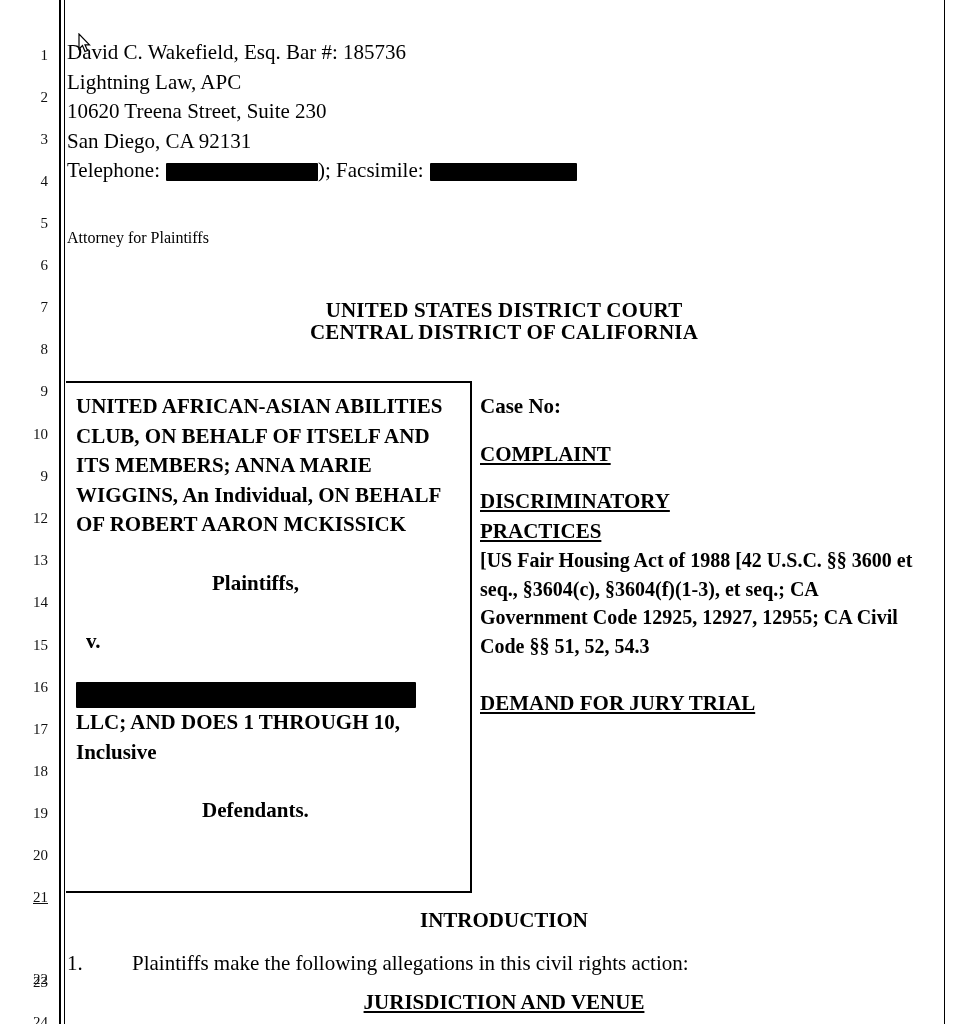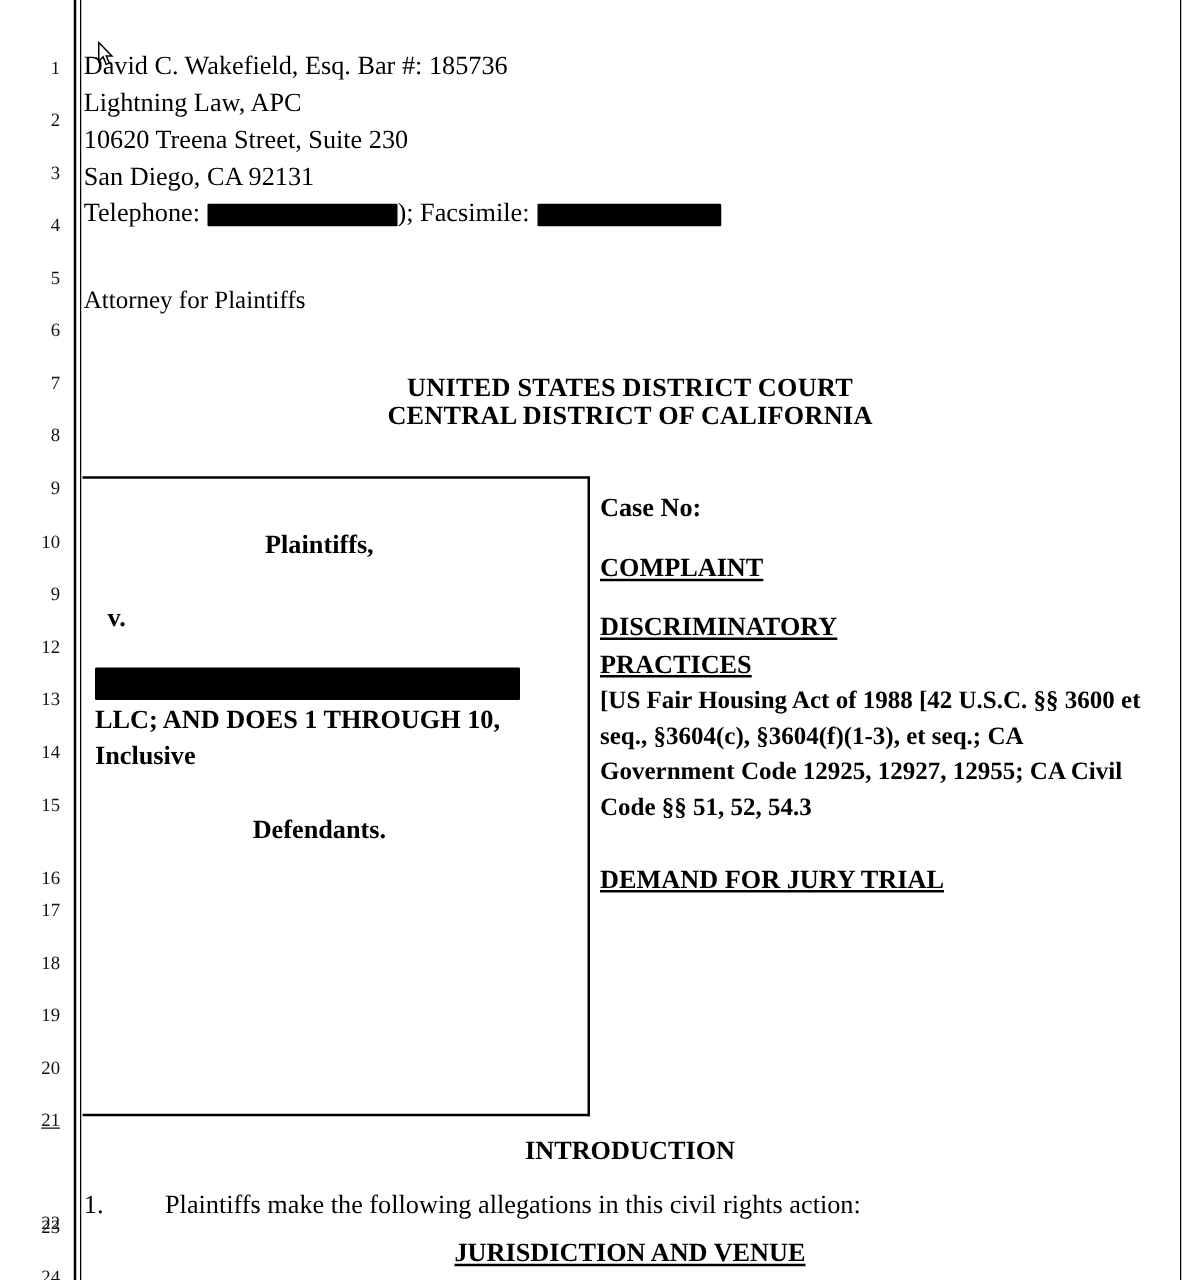--- a/index.html
+++ b/index.html
@@ -93,21 +93,21 @@
     background: #000;
     vertical-align: middle;
     height: 18px;
     border-radius: 1px;
   }
 
   .attorney-for {
     position: absolute;
     left: 1px;
     top: 229px;
-    font-size: 20px;
+    font-size: 16px;
   }
 
   .court-title {
     position: absolute;
     left: 0;
     top: 299px;
     width: 876px;
     text-align: center;
     font-weight: bold;
     font-size: 21px;
@@ -242,21 +242,21 @@
     <span class="num" style="top:258px;">6</span>
     <span class="num" style="top:300px;">7</span>
     <span class="num" style="top:342px;">8</span>
     <span class="num" style="top:384px;">9</span>
     <span class="num" style="top:427px;">10</span>
     <span class="num" style="top:469px;">9</span>
     <span class="num" style="top:511px;">12</span>
     <span class="num" style="top:553px;">13</span>
     <span class="num" style="top:595px;">14</span>
     <span class="num" style="top:638px;">15</span>
-    <span class="num" style="top:696px;margin-left:14px;">16</span>
+    <span class="num" style="top:680px;margin-left:14px;">16</span>
     <span class="num" style="top:722px;">17</span>
     <span class="num" style="top:764px;">18</span>
     <span class="num" style="top:806px;">19</span>
     <span class="num" style="top:848px;">20</span>
     <span class="num" style="top:890px;text-decoration:underline;">21</span>
     <span class="num" style="top:972px;">22</span>
     <span class="num" style="top:975px;">23</span>
     <span class="num" style="top:1015px;">24</span>
   </div>
 
@@ -282,20 +282,21 @@
       <div>UNITED STATES DISTRICT COURT</div>
       <div>CENTRAL DISTRICT OF CALIFORNIA</div>
     </div>
 
     <div class="cap-table">
       <div class="tbl-top"></div>
       <div class="tbl-vert"></div>
       <div class="tbl-bottom"></div>
 
       <div class="cap-left">
+        <div>UNITED AFRICAN-ASIAN ABILITIES CLUB, ON BEHALF OF ITSELF AND ITS MEMBERS; ANNA MARIE WIGGINS, An Individual, ON BEHALF OF ROBERT AARON MCKISSICK</div>
         <div class="plaintiffs">Plaintiffs,</div>
         <div class="v">v.</div>
         <div class="def-redact">
           <span class="redact" style="width:340px;height:26px;"></span>
         </div>
         <div>LLC; AND DOES 1 THROUGH 10, Inclusive</div>
         <div class="defendants">Defendants.</div>
       </div>
 
       <div class="cap-right">

